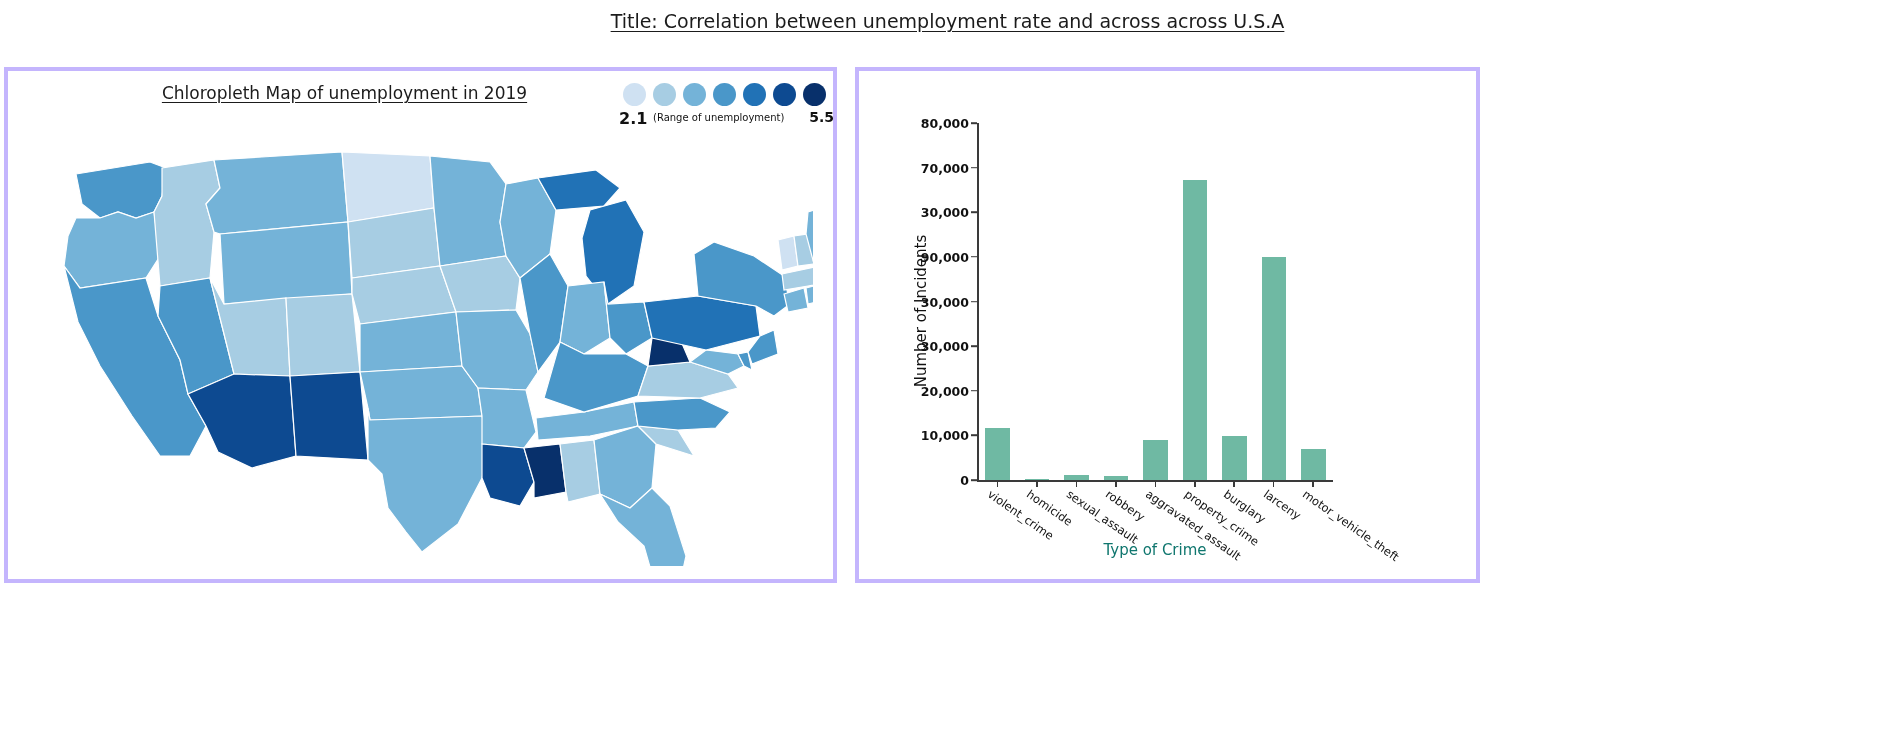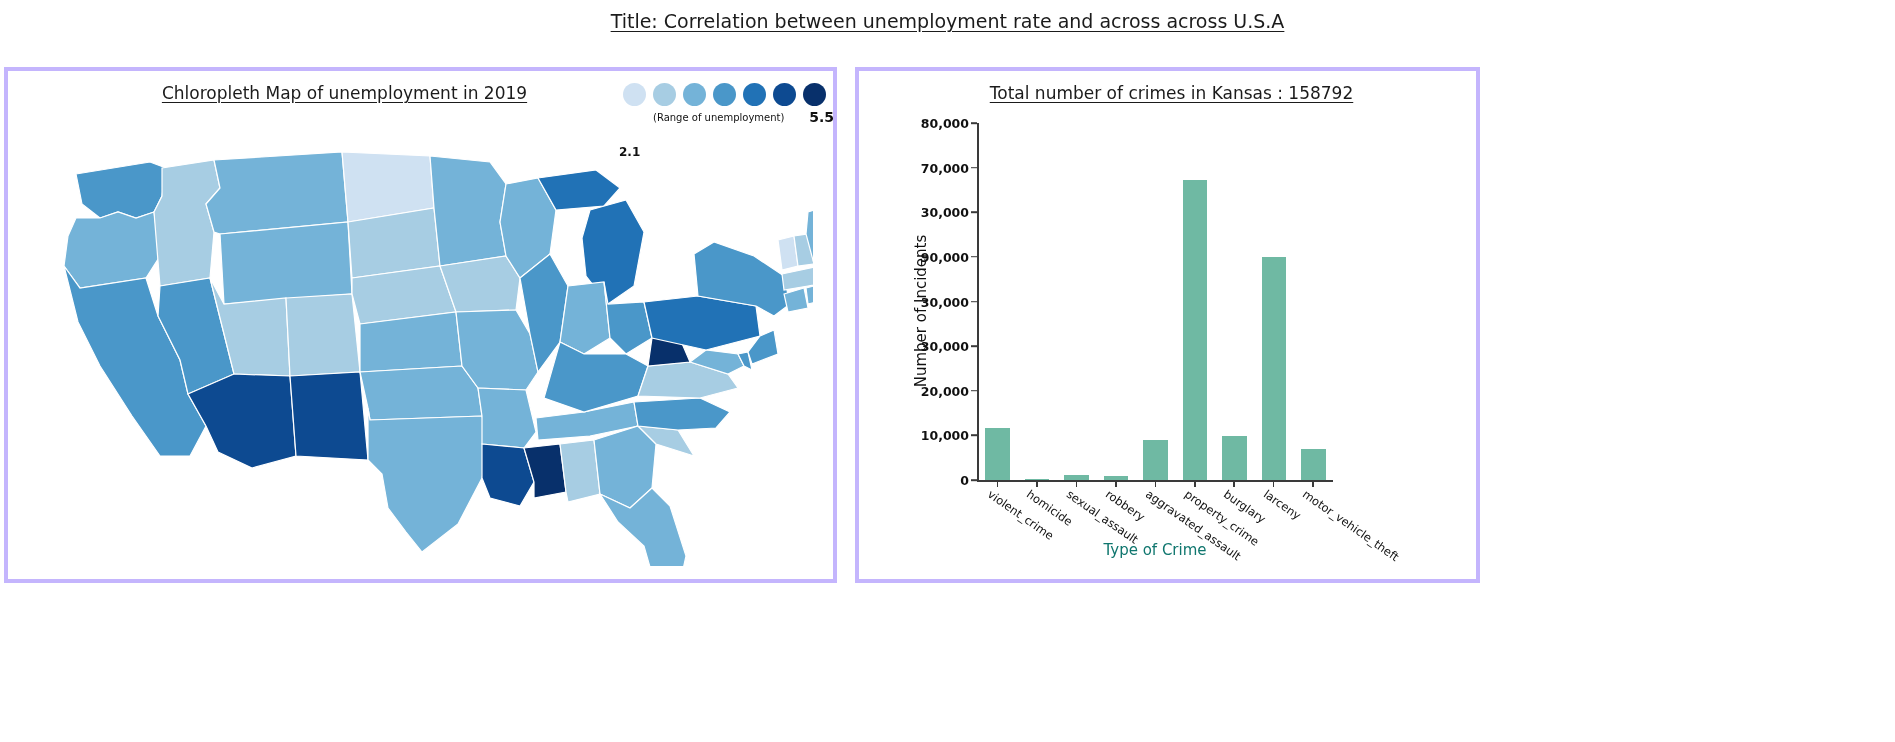--- a/index.html
+++ b/index.html
@@ -92,24 +92,23 @@
     position: absolute;
     top: 26px;
     left: 0;
     width: 225px;
     height: 20px;
   }
   #legend-min {
     position: absolute;
     left: 8px;
     top: 0;
-    font-size: 12px;
+    font-size: 16px;
     font-weight: bold;
     color: #111;
-    margin-top: 36px;
   }
   #legend-max {
     position: absolute;
     right: 2px;
     top: 0;
     font-size: 14px;
     font-weight: bold;
     color: #111;
     text-align: right;
   }
@@ -312,23 +311,20 @@
       <polygon fill="#a7cde3" points="744,148 782,140 792,156 770,160 746,164"></polygon>
       <polygon fill="#cfe1f2" points="740,114 756,110 760,140 744,144"></polygon>
       <polygon fill="#a7cde3" points="756,110 770,108 776,138 760,140"></polygon>
       <polygon fill="#74b3d8" points="770,86 796,78 806,112 790,136 776,138 768,108"></polygon>
     </g>
   </svg>
 </div>
 
 <div class="panel" id="chart-panel">
 
-  <div class="panel-title" id="chart-title-wrap">
-    <span>Total number of crimes in Kansas : 158792</span>
-  </div>
 
   <div id="chart-area">
     <div id="axis-left"></div>
     <div id="axis-bottom"></div>
 
     <div id="yticks-layer">
         <div class="ytick-wrap" style="top: 409px;">
           <span class="ytick-label">0</span>
         </div>
         <div class="ytick-mark" style="top: 409px;"></div>

